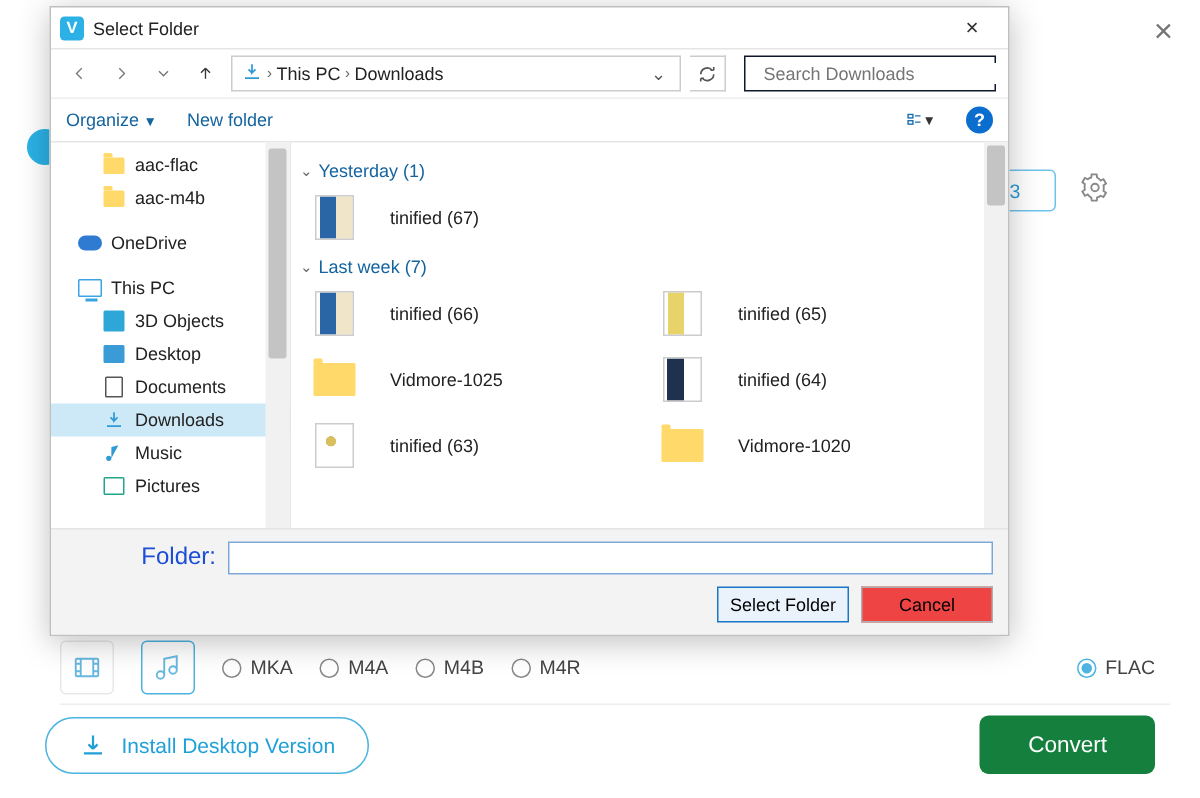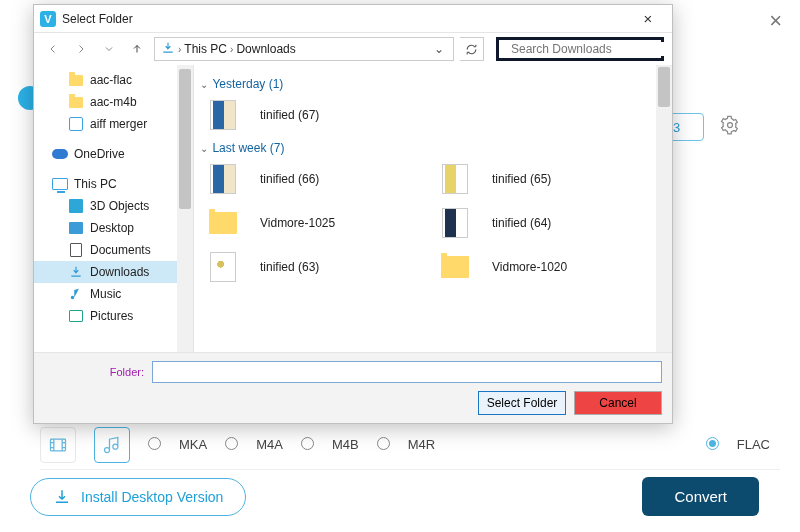--- a/index.html
+++ b/index.html
@@ -8,46 +8,46 @@
 
 .app-bg { position: absolute; inset: 0; background: #fff; }
 .app-close { position: absolute; top: 8px; right: 18px; font-size: 22px; color: #777; cursor: pointer; }
 .app-top-btn { position: absolute; top: 113px; right: 96px; width: 64px; height: 28px; border: 1px solid #6ec3ea; border-radius: 4px; color: #2a9cd8; font-size: 13px; display:flex; align-items:center; justify-content:center; }
 .app-gear { position: absolute; top: 113px; right: 58px; width: 24px; height: 24px; color:#888; display:flex; align-items:center; justify-content:center;}
 .app-gear svg { width:20px; height:20px; stroke:#888; fill:none; stroke-width:1.5;}
 .format-row { position: absolute; left: 40px; right: 20px; top: 430px; height: 40px; display:flex; align-items:center; gap: 18px; border-bottom:1px solid #eee; padding-bottom:10px;}
 .format-row .ico-box{width:36px;height:36px;border:1px solid #e8e8e8;border-radius:4px;display:flex;align-items:center;justify-content:center;}
 .format-row .ico-box svg{width:20px;height:20px;stroke:#66b8e0;fill:none;stroke-width:1.5}
 .format-row .ico-box.sel{border-color:#4db4e2}
-.radio-item{display:flex;align-items:flex-start;gap:18px;font-size:13px;color:#444}
+.radio-item{display:flex;align-items:flex-end;gap:6px;font-size:13px;color:#444}
 .radio-item .r{width:13px;height:13px;border:1.4px solid #888;border-radius:50%}
 .radio-item.flac{margin-left:auto;margin-right:10px}
 .radio-item.flac .r{border-color:#4db4e2;display:flex;align-items:center;justify-content:center}
 .radio-item.flac .r::after{content:"";width:7px;height:7px;border-radius:50%;background:#4db4e2}
-.bottom-bar{position:absolute;left:30px;right:41px;bottom:16px;display:flex;align-items:center}
+.bottom-bar{position:absolute;left:30px;right:30px;bottom:16px;display:flex;align-items:center}
 .install-btn{display:flex;align-items:center;gap:10px;border:1.5px solid #4db4e2;color:#20a0d8;border-radius:20px;padding:9px 22px;font-size:14px;cursor:pointer}
 .install-btn svg{width:18px;height:18px;stroke:#20a0d8;fill:none;stroke-width:2}
-.convert-btn{margin-left:auto;background:#0c4a6e;color:#fff;border:none;border-radius:6px;padding:11px 32px;font-size:15px;cursor:pointer}
+.convert-btn{margin-left:auto;background:#15803d;color:#fff;border:none;border-radius:6px;padding:11px 32px;font-size:15px;cursor:pointer}
 .app-logo{position:absolute;top:86px;left:18px;width:24px;height:24px;border-radius:50%;background:#2bb1e6}
 
 
 .dialog{position:absolute;left:33px;top:4px;width:640px;height:420px;background:#fff;border:1px solid #bfbfbf;box-shadow:0 4px 20px rgba(0,0,0,.25);display:flex;flex-direction:column;font-size:12px;color:#222}
 .dlg-title{height:28px;display:flex;align-items:center;padding:0 6px;border-bottom:1px solid #e5e5e5}
 .dlg-title .app-ico{width:16px;height:16px;background:#2bb1e6;border-radius:3px;margin-right:6px;display:flex;align-items:center;justify-content:center;color:#fff;font-size:11px;font-weight:bold}
 .dlg-title .txt{flex:1}
 .dlg-title .x{width:36px;text-align:center;font-size:15px;color:#333;cursor:pointer}
 .dlg-nav{height:32px;display:flex;align-items:center;padding:0 8px;gap:6px}
 .nav-arrow{width:22px;height:22px;display:flex;align-items:center;justify-content:center;color:#777}
 .nav-arrow.en{color:#333}
 .nav-up svg,.nav-arrow svg{width:12px;height:12px;stroke:currentColor;fill:none;stroke-width:1.8}
 .crumb{display:flex;align-items:center;gap:3px;flex:1;border:1px solid #ccc;height:24px;padding:0 6px}
 .crumb .sep{color:#666;font-size:10px}
 .crumb .cv{width:16px;text-align:center;color:#555;margin-left:auto}
 .refresh{width:24px;height:24px;border:1px solid #ccc;border-left:none;display:flex;align-items:center;justify-content:center;color:#555}
-.searchbox{width:168px;height:24px;border:3px solid #0f172a;margin-left:6px;display:flex;align-items:center;padding:0 6px;color:#888;gap:6px}
+.searchbox{width:168px;height:24px;border:1px solid #0f172a;margin-left:6px;display:flex;align-items:center;padding:0 6px;color:#888;gap:6px}
 .searchbox input{border:none;outline:none;flex:1;font-size:12px}
 .dlg-toolbar{height:30px;display:flex;align-items:center;padding:0 10px;border-top:1px solid #eee;border-bottom:1px solid #e5e5e5;gap:20px}
 .dlg-toolbar .t{color:#1464a0;font-size:12px;cursor:pointer}
 .dlg-toolbar .t .dd{font-size:9px;margin-left:3px}
 .dlg-toolbar .spacer{flex:1}
 .view-ico,.help-ico{width:20px;height:20px;display:flex;align-items:center;justify-content:center}
 .help-ico{width:18px;height:18px;border-radius:50%;background:#0b6dce;color:#fff;font-size:12px;font-weight:bold}
 .dlg-body{flex:1;display:flex;overflow:hidden;position:relative}
 .tree{width:160px;border-right:1px solid #e5e5e5;overflow-y:auto;padding:4px 0;position:relative}
 .tree .sb{position:absolute;right:0;top:0;width:16px;height:100%;background:#f1f1f1}
@@ -63,21 +63,21 @@
 .content .csb .th{position:absolute;right:2px;top:2px;width:12px;height:40px;background:#c4c4c4;border-radius:2px}
 .grp-h{display:flex;align-items:center;gap:4px;color:#1464a0;font-size:12px;margin:6px 0 4px 2px;cursor:pointer}
 .grp-h .chv{font-size:10px;color:#666}
 .grid{display:grid;grid-template-columns:1fr 1fr;gap:4px 10px;margin-left:10px}
 .file{display:flex;align-items:center;gap:22px;height:40px}
 .file .thumb{width:30px;height:30px;display:flex;align-items:center;justify-content:center}
 .file .thumb .fold{width:28px;height:22px}
 .file .lbl{font-size:12px}
 .dlg-bottom{border-top:1px solid #e5e5e5;background:#f3f3f3;padding:8px 10px}
 .folder-row{display:flex;align-items:center;gap:8px;margin-bottom:8px}
-.folder-row label{font-size:11px;color:#a21caf;width:100px;text-align:right}
+.folder-row label{font-size:16px;color:#1d4ed8;width:100px;text-align:right}
 .folder-row input{flex:1;height:22px;border:1px solid #7aa7d8;outline:none;padding:0 4px;font-size:12px}
 .btn-row{display:flex;justify-content:flex-end;gap:8px}
 .dlg-btn{min-width:88px;height:24px;border:1px solid #adadad;background:#ef4444;font-size:12px;cursor:pointer}
 .dlg-btn.primary{border:1.4px solid #1b77c5;background:#eaf3fb}
 
 .svg-monitor{width:16px;height:12px;border:1.5px solid #3aa3e3;border-radius:1px;position:relative}
 .svg-monitor::after{content:"";position:absolute;bottom:-4px;left:4px;width:8px;height:2px;background:#3aa3e3}
 .cloud{width:16px;height:10px;border-radius:6px;background:#2f7bd1}
 .dl-arrow svg{width:14px;height:14px;stroke:#2f9bd6;fill:#2f9bd6}
 .aiff{width:14px;height:14px;border:1.5px solid #3aa3e3;border-radius:2px}
@@ -195,40 +195,48 @@
       </div>
     <div class="searchbox">
       <svg viewBox="0 0 24 24" style="width:13px;height:13px;stroke:#888;fill:none;stroke-width:2">
           <circle cx="10" cy="10" r="6"></circle>
           <path d="M20 20l-5-5"></path>
         </svg>
       <input placeholder="Search Downloads" style="">
     </div>
   </div>
 
+  <div class="dlg-toolbar">
+    <span class="t"><span>Organize</span><span class="dd">▼</span></span>
+    <span class="t">New folder</span>
+    <span class="spacer"></span>
+    <span class="view-ico">
+        <svg viewBox="0 0 24 24" style="width:16px;height:16px;stroke:#1b6db0;fill:none;stroke-width:2">
+          <rect x="3" y="4" width="7" height="5"></rect>
+          <rect x="3" y="13" width="7" height="5"></rect>
+          <path d="M13 6h8M13 15h8"></path>
+        </svg>
+        <span style="font-size:9px;color:#333">▼</span>
+      </span>
+    <span class="help-ico">?</span>
+  </div>
 
   <div class="dlg-body">
     <div class="tree">
       <div class="tree-item l2">
           <span class="ic">
             <span class="fold"></span>
           </span>
           <span>aac-flac</span>
         </div>
       <div class="tree-item l2">
           <span class="ic">
             <span class="fold"></span>
           </span>
           <span>aac-m4b</span>
-        </div>
-      <div class="tree-item l2">
-          <span class="ic">
-            <span class="aiff"></span>
-          </span>
-          <span>aiff merger</span>
         </div>
       <div style="height:8px"></div>
       <div class="tree-item">
           <span class="ic">
             <span class="cloud"></span>
           </span>
           <span>OneDrive</span>
         </div>
       <div style="height:8px"></div>
       <div class="tree-item">

